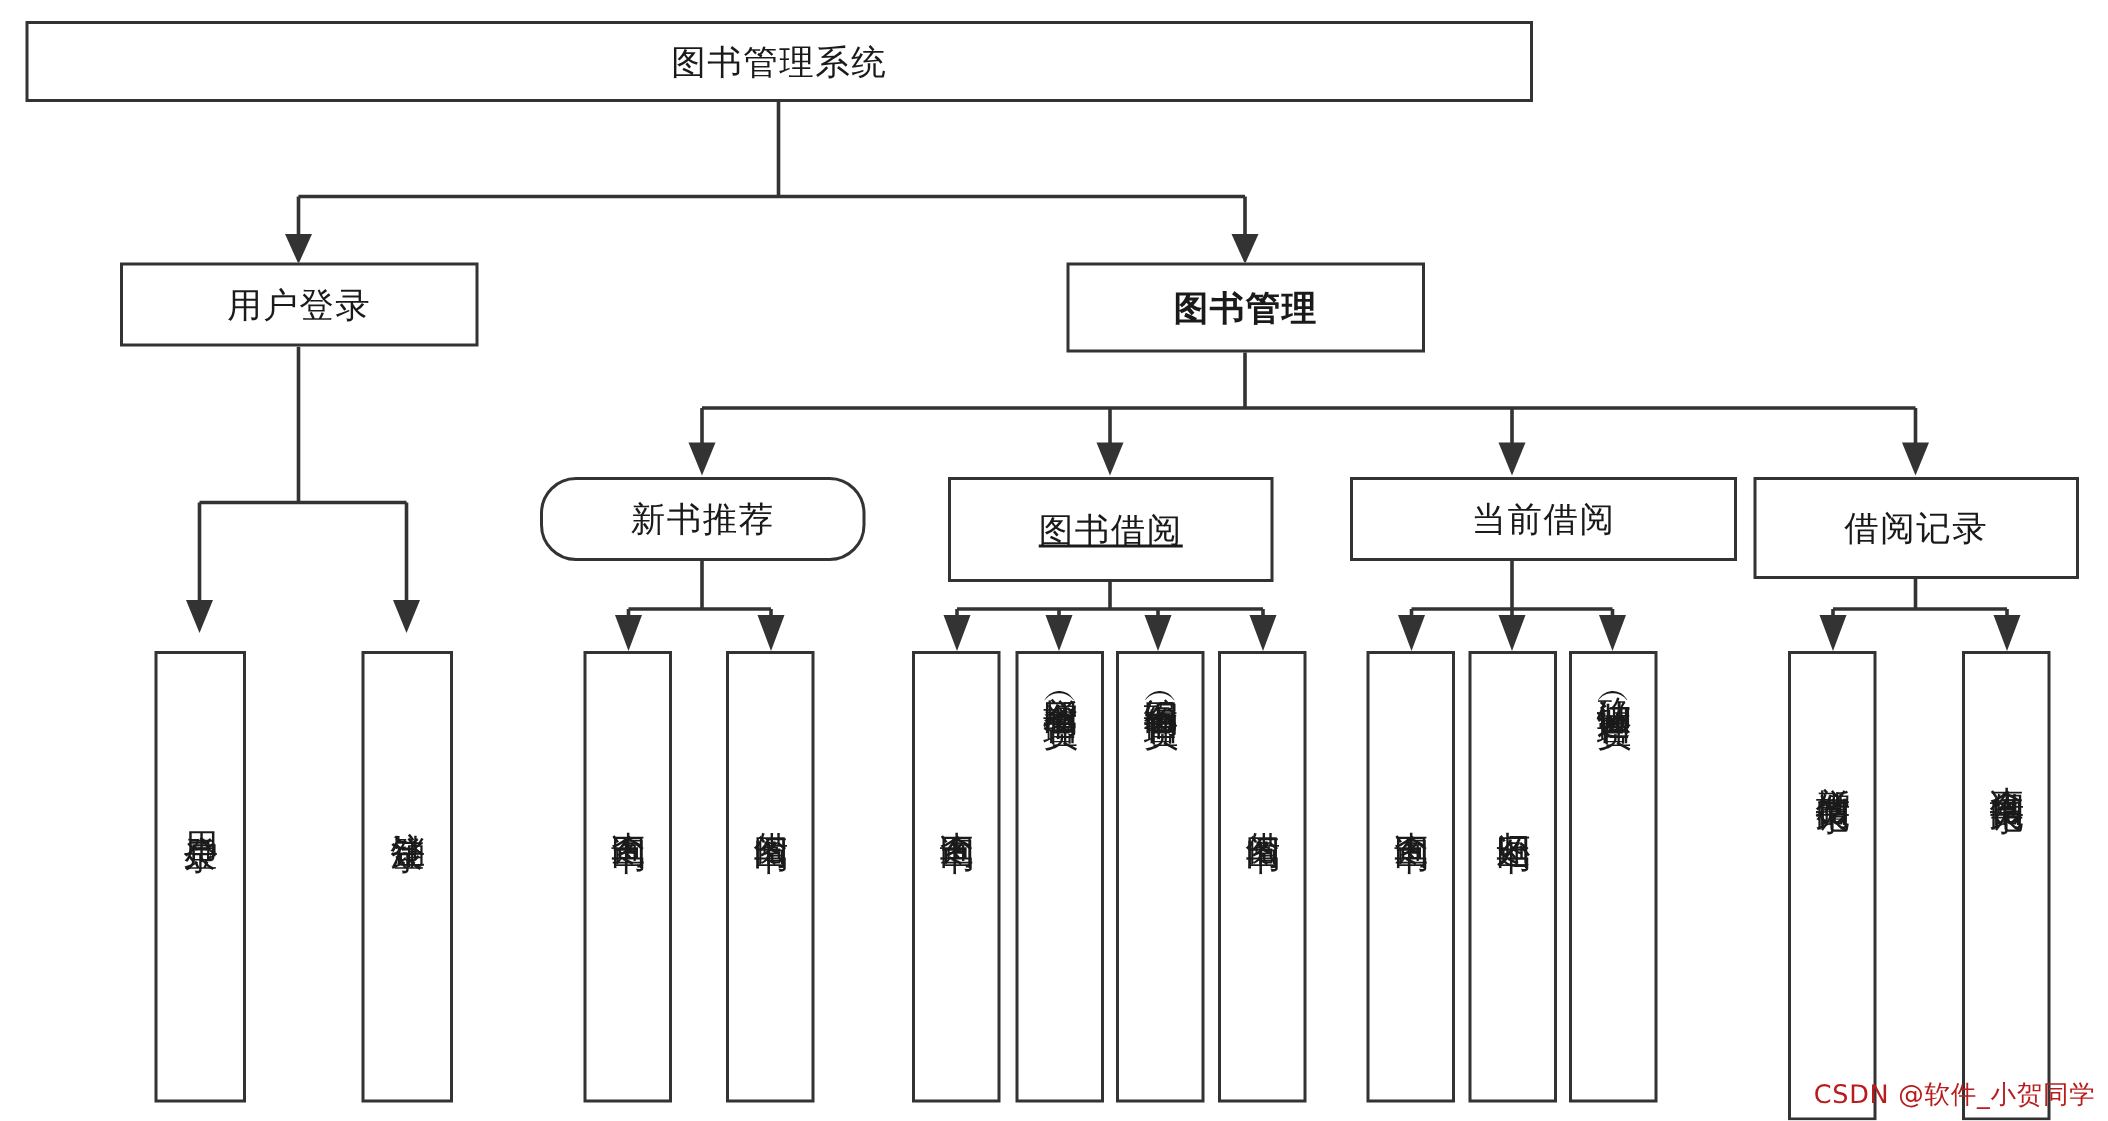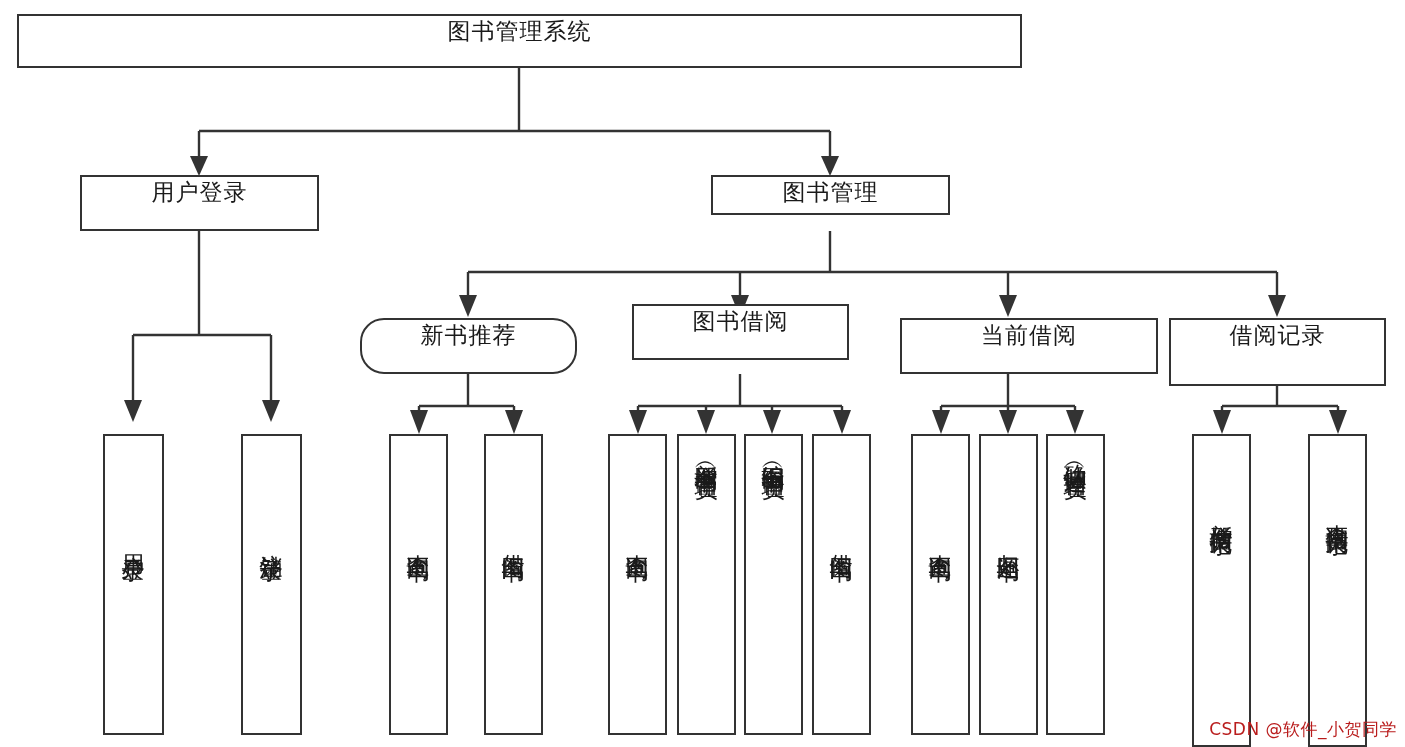--- a/index.html
+++ b/index.html
@@ -17,20 +17,21 @@
     height: 747px;
     background: #ffffff;
     overflow: hidden;
   }
   .node {
     position: absolute;
     box-sizing: border-box;
     background: #ffffff;
     border: 2.5px solid #333333;
     display: flex;
+    align-items: center;
     justify-content: center;
     color: #1a1a1a;
   }
   .node.horiz {
     font-size: 23px;
     letter-spacing: 1px;
   }
   .node.vert {
     align-items: flex-start;
     justify-content: center;
@@ -143,28 +144,28 @@
     <polygon class="arrowhead" points="1329,410 1347,410 1338,434"></polygon>
   </svg>
 
   <div class="node horiz" style="left:17px; top:14px; width:1005px; height:54px;">
     <span>图书管理系统</span>
   </div>
 
   <div class="node horiz" style="left:80px; top:175px; width:239px; height:56px;">
     <span>用户登录</span>
   </div>
-  <div class="node horiz" style="left:711px; top:175px; width:239px; height:40px;">
+  <div class="node horiz" style="left:711px; top:175px; width:239px; height:60px;font-weight:bold;">
     <span>图书管理</span>
   </div>
 
   <div class="node horiz" style="left:360px; top:318px; width:217px; height:56px;border-radius:24px;">
     <span>新书推荐</span>
   </div>
-  <div class="node horiz" style="left:632px; top:304px; width:217px; height:56px;">
+  <div class="node horiz" style="left:632px; top:318px; width:217px; height:70px;text-decoration:underline;">
     <span>图书借阅</span>
   </div>
   <div class="node horiz" style="left:900px; top:318px; width:258px; height:56px;">
     <span>当前借阅</span>
   </div>
   <div class="node horiz" style="left:1169px; top:318px; width:217px; height:68px;">
     <span>借阅记录</span>
   </div>
 
   <div class="node vert pad-big" style="left:103px; top:434px; width:61px; height:301px;">

